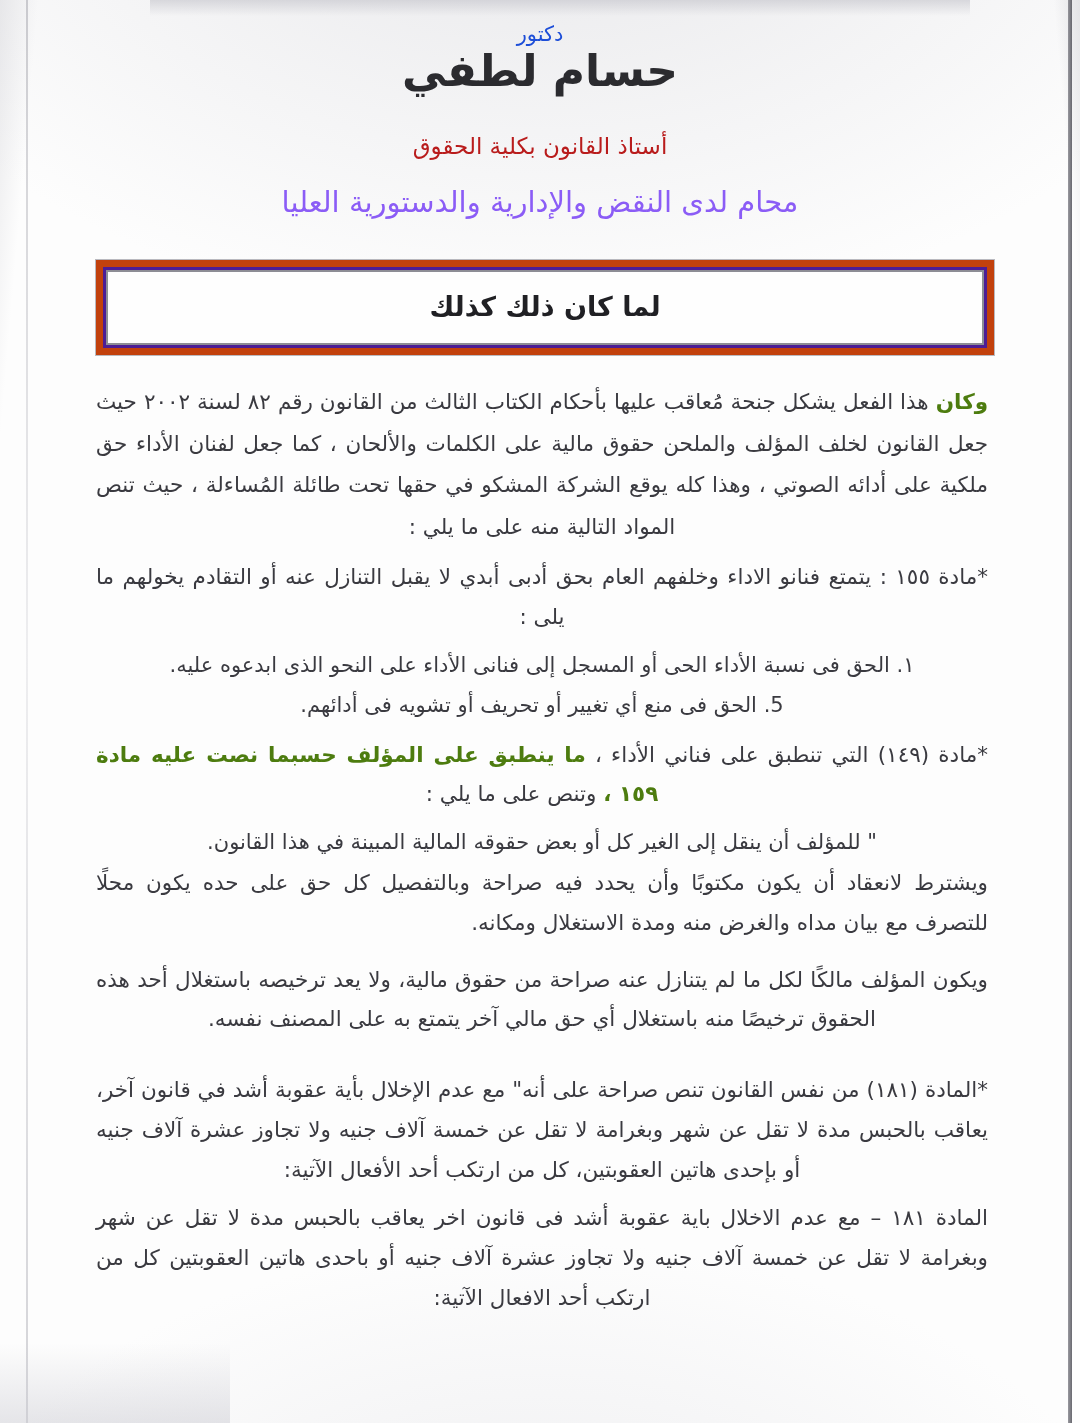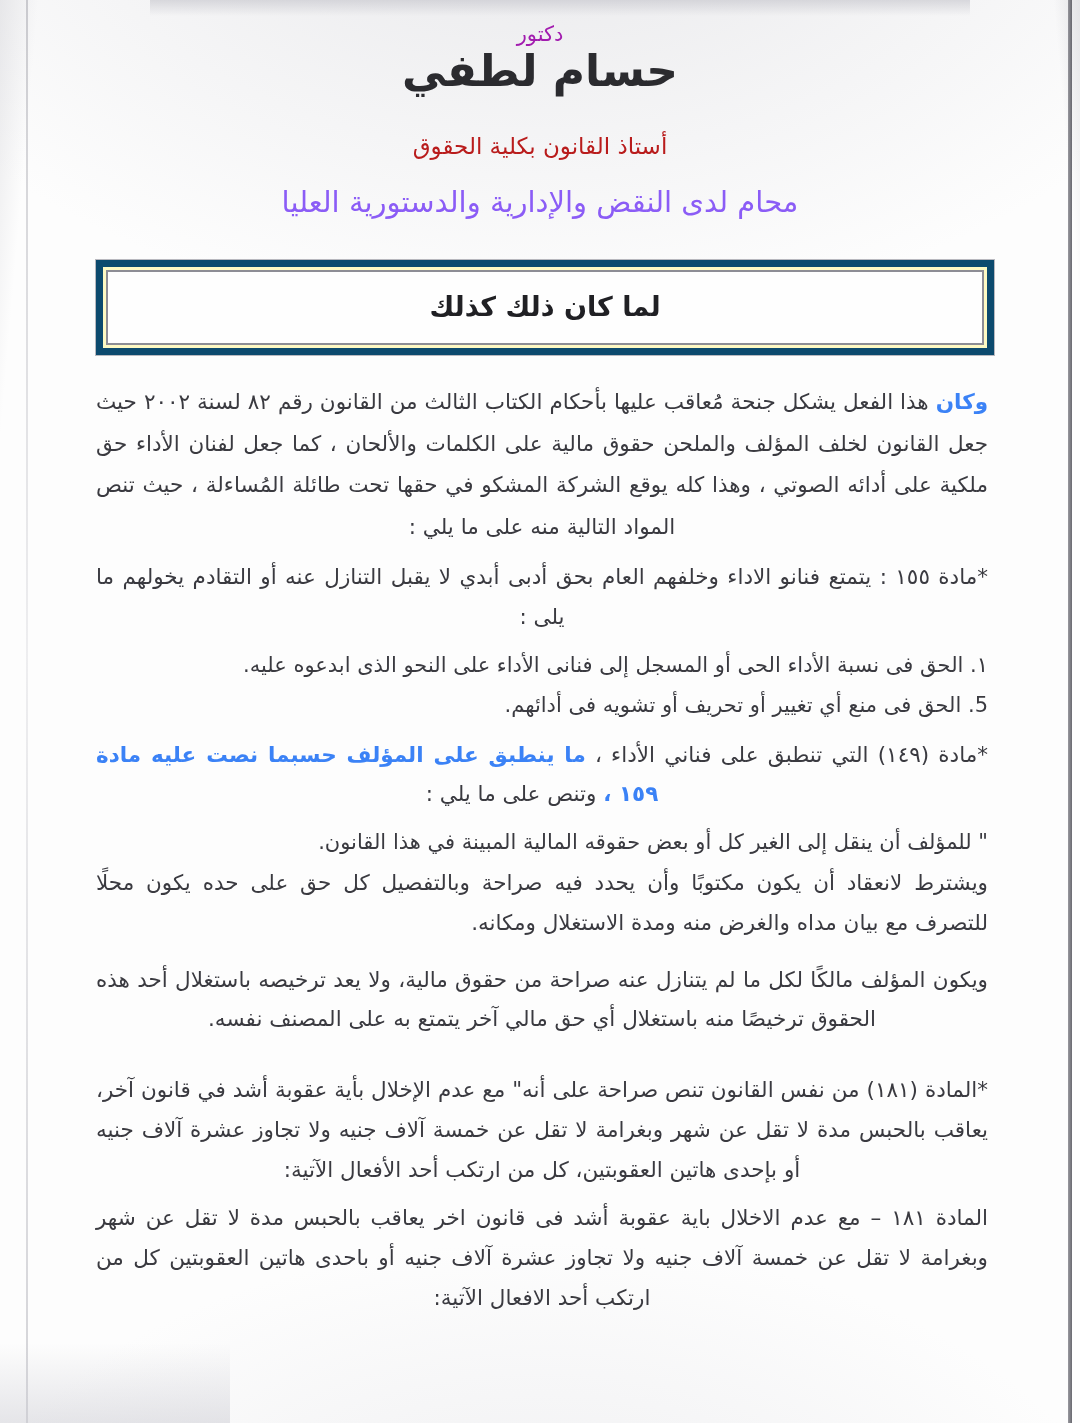--- a/index.html
+++ b/index.html
@@ -61,21 +61,21 @@
   }
 
   
   .letterhead {
     text-align: center;
     padding-top: 22px;
   }
   .lh-doctor {
     font-size: 21px;
     letter-spacing: 0.2px;
-    color: #a21caf;
+    color: #1d4ed8;
     line-height: 1.2;
   }
   .lh-name {
     font-size: 44px;
     font-weight: 700;
     color: #2b2b2f;
     letter-spacing: 2px;
     line-height: 1.1;
   }
   .lh-sub1 {
@@ -87,22 +87,22 @@
   .lh-sub2 {
     font-size: 29px;
     color: #8b5cf6;
     margin-top: 24px;
     line-height: 1.25;
   }
 
   
   .title-frame {
     margin: 39px 86px 0 96px;
-    border: 7px solid #0c4a6e;
-    background: #fef9c3;
+    border: 7px solid #c2410c;
+    background: #4c1d95;
     box-shadow: 0 0 0 1px rgba(130,130,140,0.55);
     padding: 3px;
   }
   .title-frame-inner {
     border: 2px solid #8d8d95;
     padding: 19px 10px 21px;
     text-align: center;
     background: #fefefe;
   }
   .title-text {
@@ -122,31 +122,31 @@
     font-size: 21.5px;
     line-height: 1.95;
     color: #3a3a40;
     text-align: justify;
     text-align-last: center;
   }
   p.para.flush {
     text-align-last: right;
   }
   p.para.tight { line-height: 1.85; }
-  .b { font-weight: 700; color: #3b82f6; }
+  .b { font-weight: 700; color: #4d7c0f; }
   .gap-sm { height: 9px; }
   .gap-md { height: 17px; }
   .gap-lg { height: 31px; }
 
   .list-line {
     margin: 0;
     font-size: 21px;
     line-height: 1.9;
     color: #3a3a40;
-    text-align: right;
+    text-align: center;
   }
 </style>
 </head>
 <body>
 
 <div class="page"></div>
 <div class="scan-edge-left"></div>
 <div class="scan-edge-right"></div>
 <div class="scan-top-smudge"></div>
 <div class="scan-bottom-smudge"></div>

